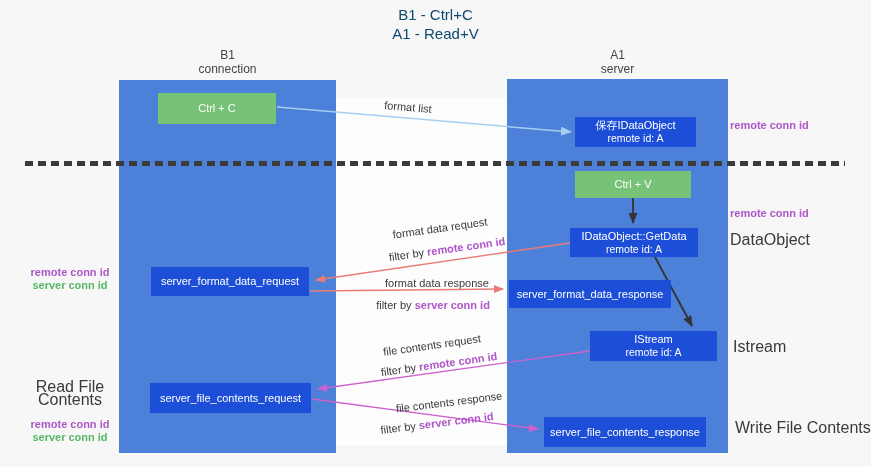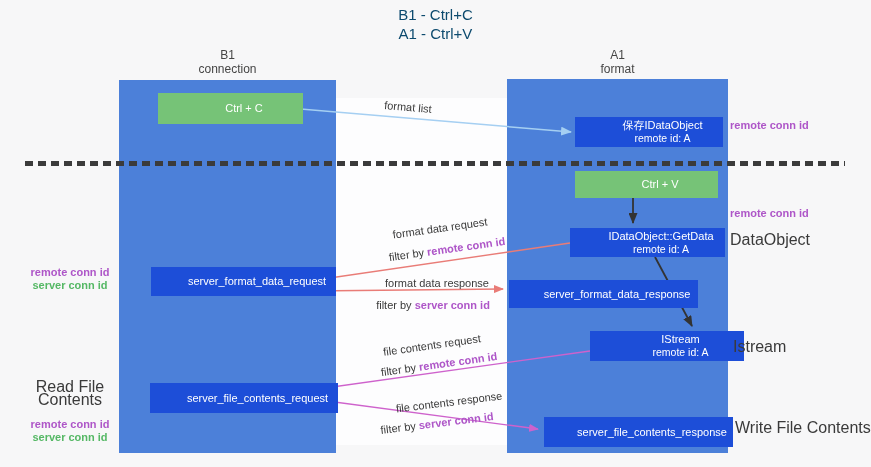--- a/index.html
+++ b/index.html
@@ -13,49 +13,49 @@
   .title{top:5px;left:0;width:100%;text-align:center;font-size:15px;line-height:19px;color:#0c4a6e;}
   .lane-header{top:48px;text-align:center;font-size:12px;line-height:14px;color:#454545;}
   .corridor{left:336px;top:98px;width:171px;height:347px;background:#fdfdfe;}
   .lane{background:#4c80d9;}
   .lane-left{left:119px;top:80px;width:217px;height:373px;}
   .lane-right{left:507px;top:79px;width:221px;height:374px;}
   .dash-line{left:25px;top:161px;width:820px;height:5px;z-index:3;
     background:repeating-linear-gradient(90deg,#3b3b3b 0 8px,transparent 8px 13px);}
   svg.arrows{left:0;top:0;z-index:4;}
   .node{z-index:5;display:flex;flex-direction:column;align-items:center;justify-content:center;
-    color:#fff;font-size:11px;text-align:right;line-height:13px;padding-left:27px;}
+    color:#fff;font-size:11px;text-align:right;line-height:13px;}
   .node.orange{background:#1d4ed8;}
   .node.green{background:#76c377;}
   .node .l2{font-size:10.5px;}
   .elabel{z-index:6;font-size:11px;white-space:nowrap;color:#3a3a3a;}
   .elabel.c{transform:translate(-50%,-50%);}
   .purple{color:#ae56c8;font-weight:bold;}
   .greent{color:#55b865;font-weight:bold;}
   .side-label{z-index:6;font-size:11px;white-space:nowrap;}
   .plain{color:#3a3a3a;font-weight:normal;font-size:16px;}
   .left-block{text-align:center;line-height:13px;font-size:11px;}
 </style>
 </head>
 <body>
 
 <div class="canvas">
 
   <div class="abs title">
     <div>B1 - Ctrl+C</div>
-    <div>A1 - Ctrl+V</div>
+    <div>A1 - Read+V</div>
   </div>
 
   <div class="abs lane-header" style="left:119px;width:217px;">
     <div>B1</div>
     <div>connection</div>
   </div>
   <div class="abs lane-header" style="left:507px;width:221px;">
     <div>A1</div>
-    <div>format</div>
+    <div>server</div>
   </div>
 
   <div class="abs corridor"></div>
   <div class="abs lane lane-left"></div>
   <div class="abs lane lane-right"></div>
 
   <div class="abs dash-line"></div>
 
   <svg class="abs arrows" width="871" height="467">
     <defs>

